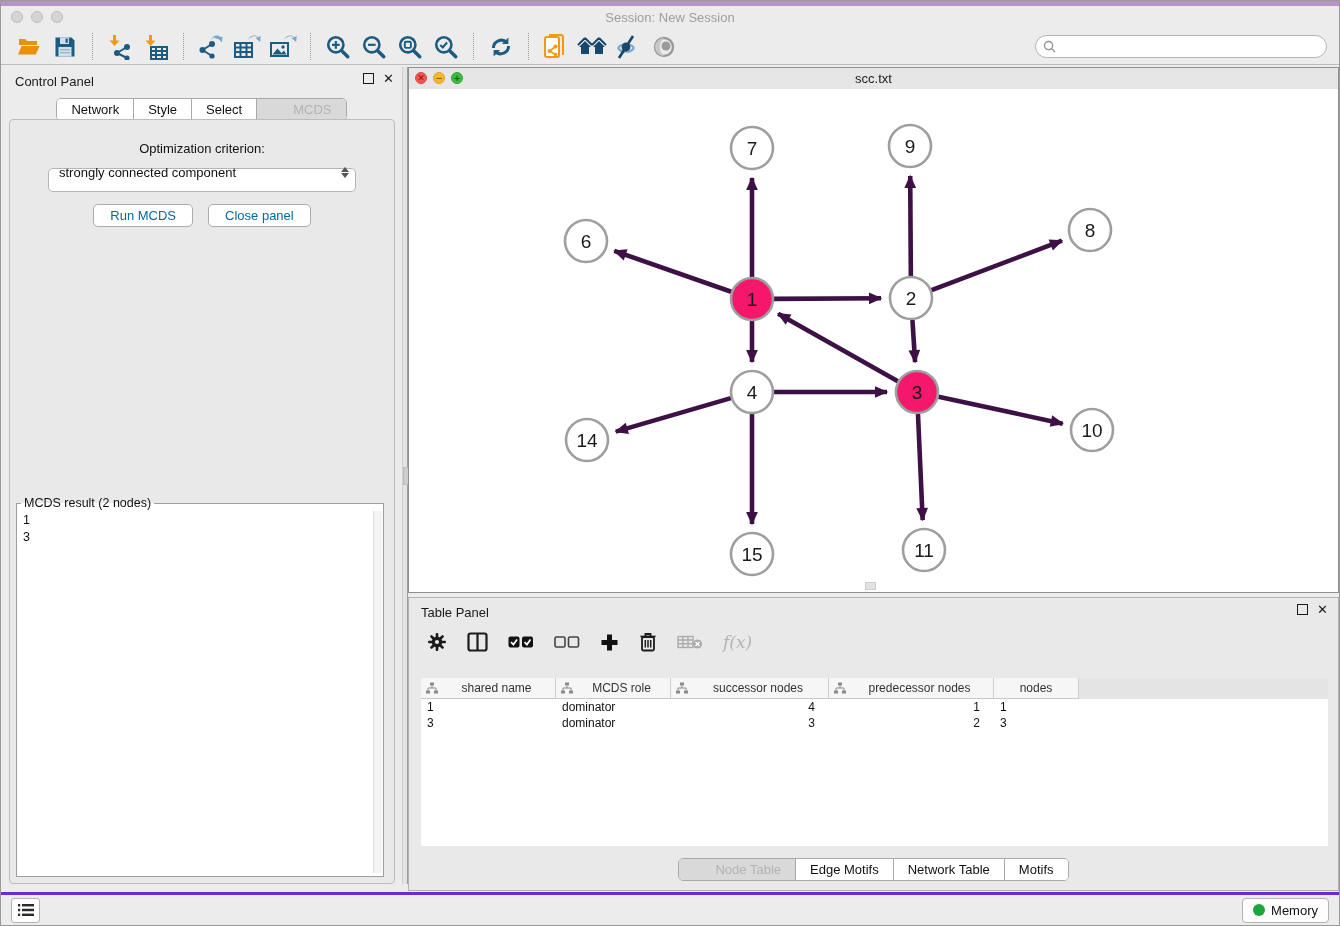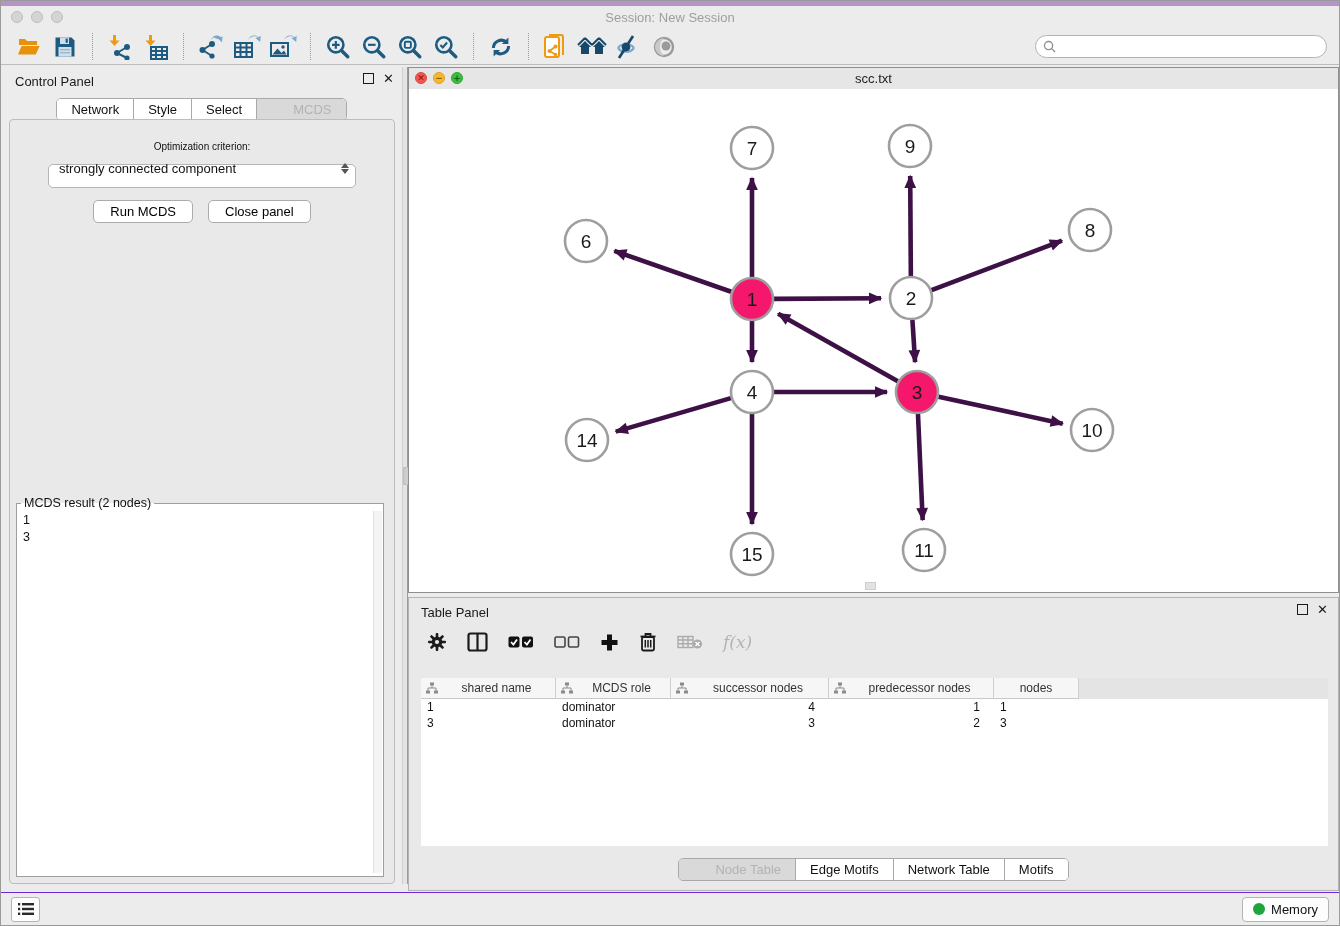--- a/index.html
+++ b/index.html
@@ -28,30 +28,30 @@
   .panel-icons{position:absolute;right:8px;top:6px;display:flex;gap:9px;align-items:center;}
   .float-ico{width:9px;height:9px;border:1.6px solid #1a1a1a;display:inline-block;}
   .close-ico{font-size:13px;font-weight:bold;color:#1a1a1a;font-family:"DejaVu Sans",sans-serif;line-height:11px;}
   .seg{display:inline-flex;border:1px solid #a9a9a9;border-radius:5px;overflow:hidden;background:#fff;}
   .seg-btn{padding:3px 14px;font-size:13px;color:#111;border-left:1px solid #a9a9a9;cursor:pointer;background:#fff;white-space:nowrap;}
   .seg-btn:first-child{border-left:none;}
   .seg-btn.selected{background:#d9d9d9;color:#b3b3b3;padding-left:36px;}
   .cp-tabs{position:absolute;left:0;width:100%;top:31px;text-align:center;}
   .cp-body{position:absolute;left:8px;right:7px;top:52px;bottom:0;background:#e9e9e9;
            border:1px solid #bdbdbd;border-radius:4px;}
-  .opt-label{margin-top:21px;text-align:center;font-size:10px;color:#111;}
+  .opt-label{margin-top:21px;text-align:center;font-size:13px;color:#111;}
   .dropdown{margin:12px auto 0;width:308px;height:24px;background:#fff;border:1px solid #b5b5b5;border-radius:5px;
             display:flex;align-items:center;padding:0 6px 16px 10px;box-sizing:border-box;cursor:pointer;}
   .dropdown .dd-text{flex:1;font-size:13px;color:#111;}
   .dd-arrows{display:flex;flex-direction:column;align-items:center;gap:1px;}
   .dd-arrows span{width:0;height:0;border-left:4px solid transparent;border-right:4px solid transparent;}
   .dd-up{border-bottom:5px solid #555;}
   .dd-down{border-top:5px solid #555;}
   .cp-buttons{margin-top:12px;text-align:center;display:flex;justify-content:center;gap:15px;}
-  .btn{background:#fff;border:1px solid #ababab;border-radius:5px;font-size:13px;color:#000000;
+  .btn{background:#fff;border:1px solid #ababab;border-radius:5px;font-size:13px;color:#0369a1;
        padding:3px 16px;cursor:pointer;font-family:inherit;}
   .result-fieldset{position:absolute;left:6px;right:10px;top:376px;bottom:6px;border:1px solid #9e9e9e;
                    margin:0;padding:0;background:#fff;}
   .result-fieldset legend{font-size:12.5px;color:#111;margin-left:4px;padding:0 3px;background:transparent;}
   .result-text{position:absolute;left:0;top:0;right:9px;bottom:0;background:#fff;font-size:12.5px;color:#111;
                padding:2px 0 0 6px;white-space:pre-line;line-height:17px;}
   .result-scroll{position:absolute;right:1px;top:1px;bottom:1px;width:8px;background:#f4f4f4;border-left:1px solid #e0e0e0;}
   
   .v-divider{position:absolute;left:401px;top:66px;width:6px;height:817px;background:#e4e4e4;
              border-left:1px solid #cfcfcf;border-right:1px solid #9c9c9c;box-sizing:border-box;}
@@ -81,21 +81,21 @@
   .th{display:flex;align-items:center;background:#f6f6f6;border-right:1px solid #cfcfcf;
       border-bottom:1px solid #c9c9c9;font-size:12px;color:#333;box-sizing:border-box;cursor:pointer;}
   .th .th-label{flex:1;text-align:center;}
   .th svg{margin-left:5px;flex:0 0 auto;}
   .tr{display:flex;height:16px;cursor:pointer;}
   .td{font-size:12px;color:#111;box-sizing:border-box;padding:1px 0 0 6px;white-space:nowrap;overflow:hidden;}
   .td.right{text-align:right;padding-right:14px;padding-left:0;}
   .tp-tabs{position:absolute;left:0;right:0;bottom:9px;text-align:center;}
   
   .status-bar{position:absolute;left:0;bottom:0;width:100%;height:33px;background:#ececec;
-              border-top:1px solid #6d28d9;display:flex;align-items:center;padding:0 10px;box-sizing:border-box;}
+              border-top:3px solid #6d28d9;display:flex;align-items:center;padding:0 10px;box-sizing:border-box;}
   .sb-left-btn{width:27px;height:23px;background:#fdfdfd;border:1px solid #b3b3b3;border-radius:3px;
                display:flex;align-items:center;justify-content:center;cursor:pointer;}
   .memory-btn{margin-left:auto;height:23px;background:#fdfdfd;border:1px solid #b3b3b3;border-radius:4px;
               display:flex;align-items:center;gap:6px;padding:0 10px;font-size:13px;color:#111;cursor:pointer;}
   .mem-dot{width:12px;height:12px;border-radius:50%;background:#1ea63c;}
 </style>
 </head>
 <body>
 
 <div class="app">

